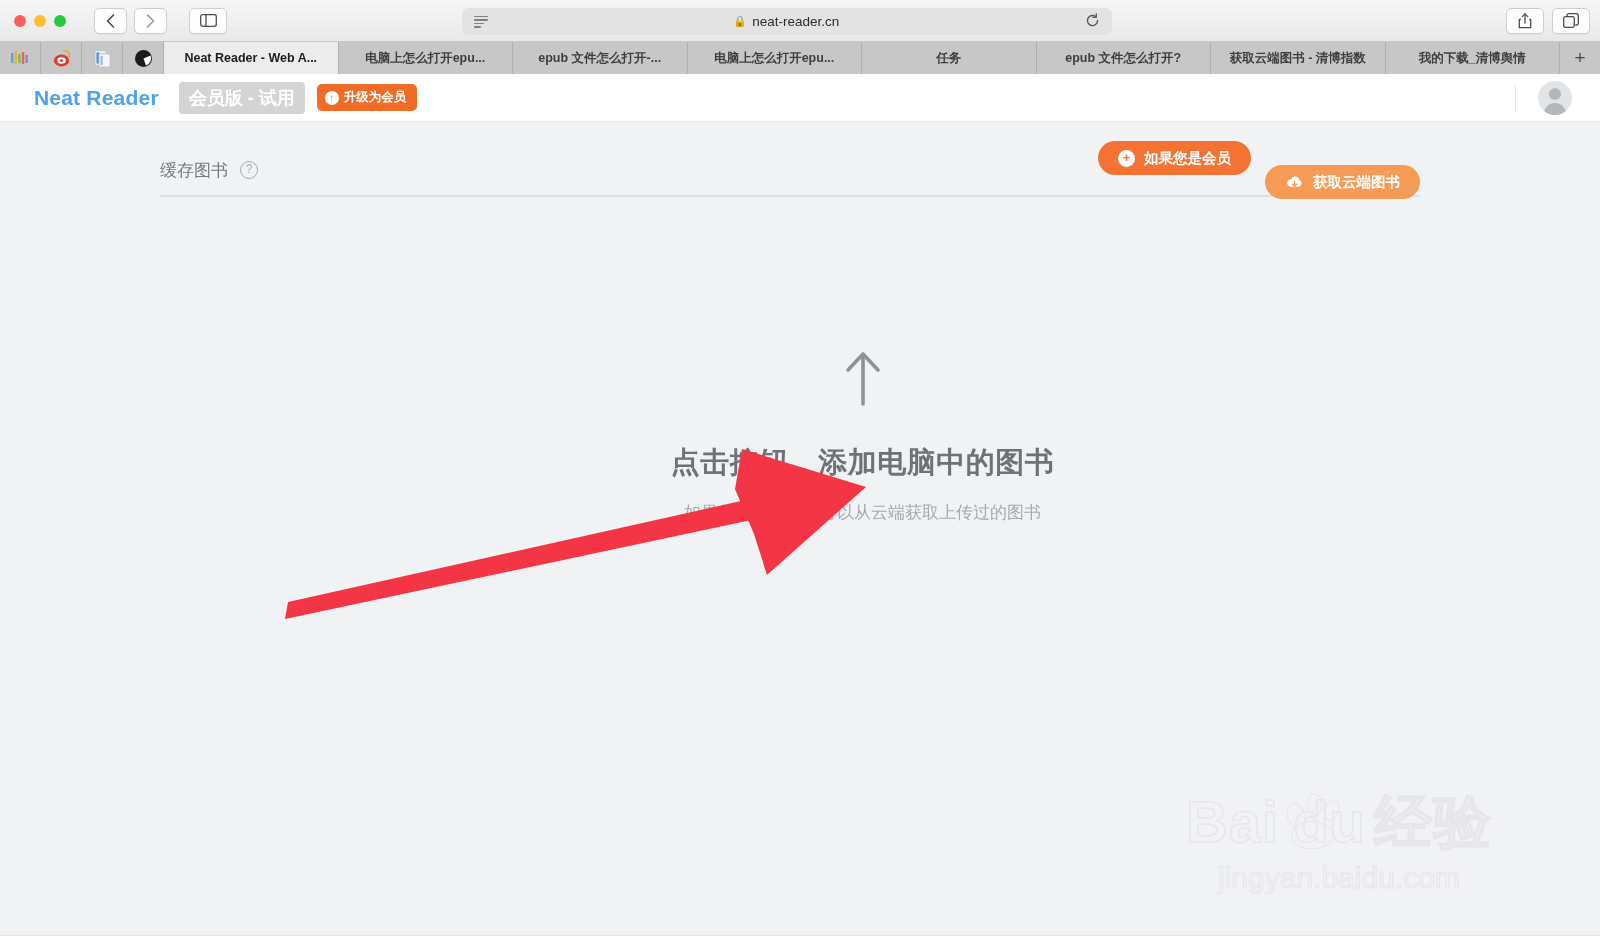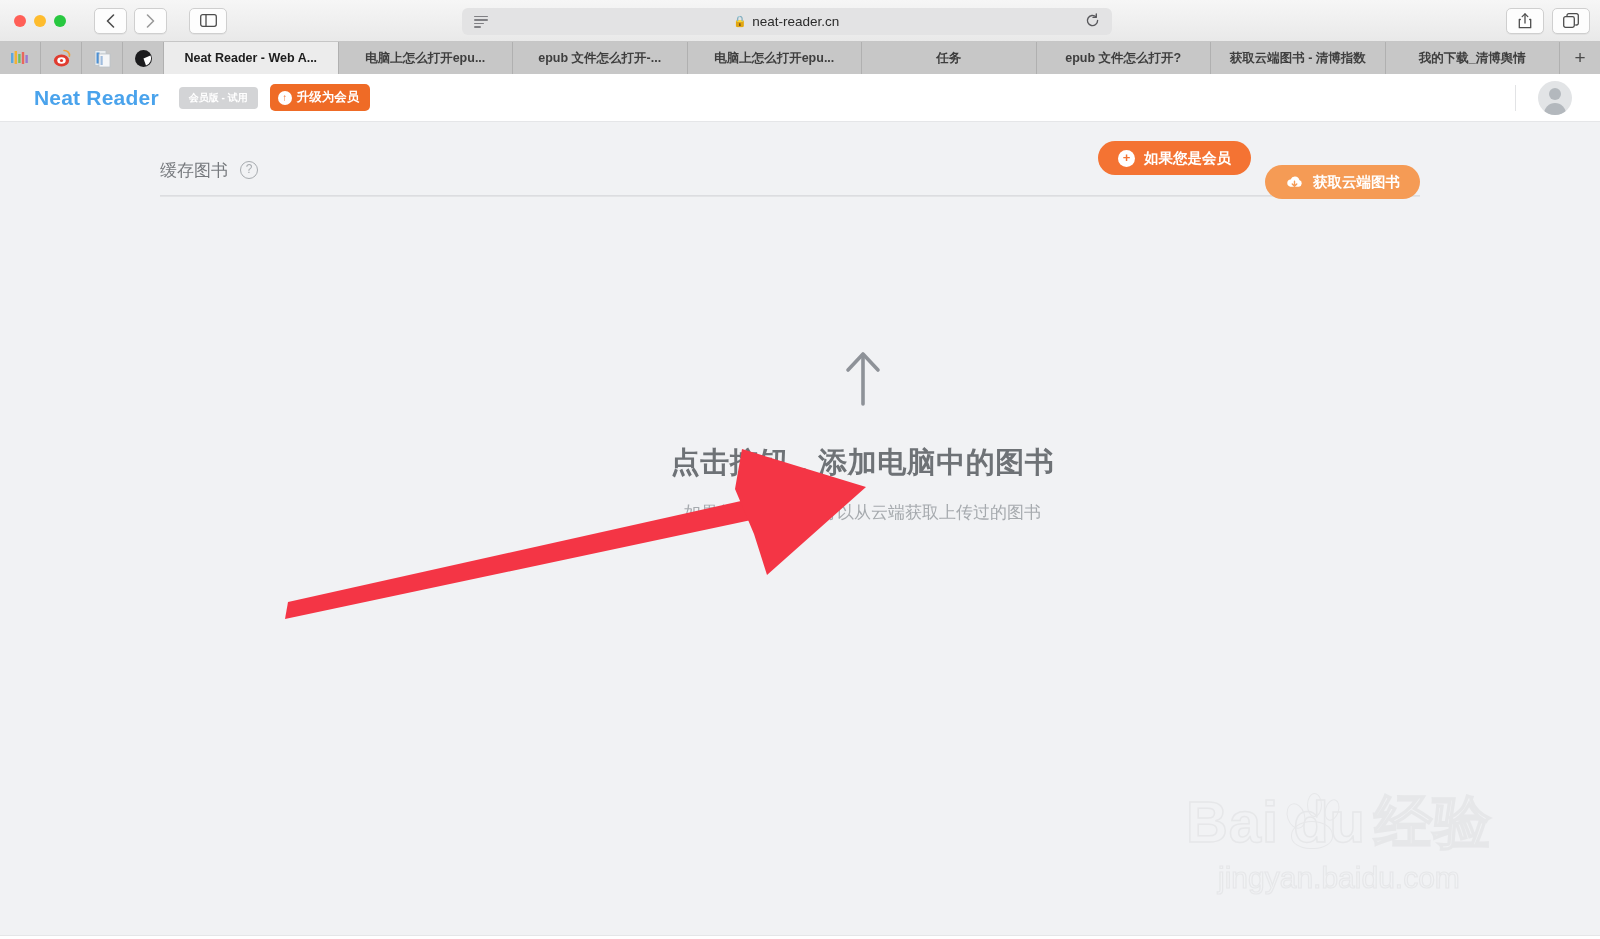--- a/index.html
+++ b/index.html
@@ -105,21 +105,21 @@
     position: relative;
   }
   #brand {
     margin-left: 34px;
     font-size: 21px; font-weight: bold;
     color: #4aa3ec; letter-spacing: .2px;
   }
   #member-badge {
     margin-left: 20px;
     background: #d3d4d6; color: #ffffff;
-    font-size: 10px; font-weight: bold;
+    font-size: 18px; font-weight: bold;
     padding: 4px 10px; border-radius: 4px;
   }
   #upgrade-btn {
     margin-left: 12px;
     background: #ef6b26; color: #ffffff;
     font-size: 12.5px; font-weight: bold;
     padding: 5px 11px 5px 8px; border-radius: 5px;
     display: flex; align-items: center; gap: 5px;
     border: none; cursor: pointer;
     font-family: inherit;

